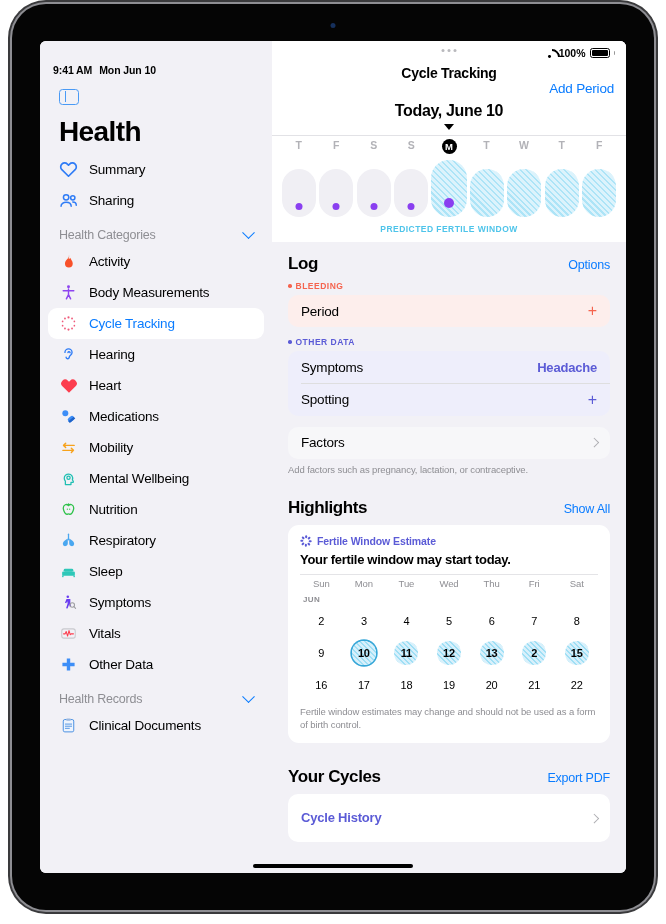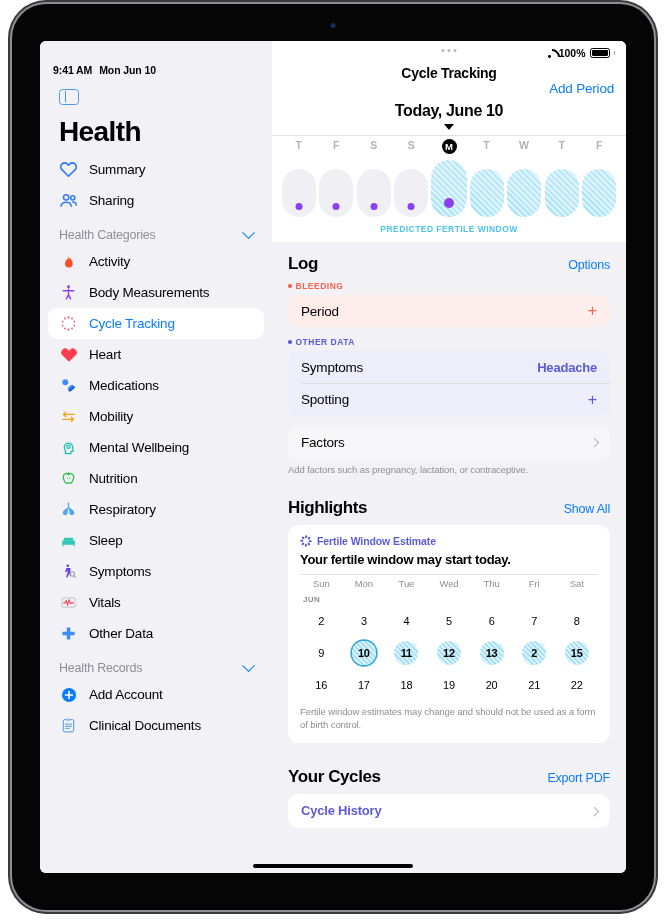--- a/index.html
+++ b/index.html
@@ -358,20 +358,29 @@
               <circle cx="7" cy="19.1" r="1.3"></circle>
                 <circle cx="3.7" cy="15" r="1.2"></circle>
               <circle cx="3.7" cy="9" r="1.2"></circle>
                 <circle cx="7" cy="4.9" r="1.3"></circle>
             </g>
           </svg>
         </span>
         <span class="lbl">Cycle Tracking</span>
       </div>
 
+      <div class="nav-row">
+        <span class="ic">
+          <svg width="17" height="17" viewBox="0 0 24 24" fill="none" stroke="#2f7cf6" stroke-width="1.9" stroke-linecap="round">
+              <path d="M7 9a5 5 0 0 1 10 0c0 3-2.6 4-3.5 5.6-.7 1.3-.2 3.4-2.5 3.4a2.4 2.4 0 0 1-2.4-2.4"></path>
+              <path d="M11.2 9.2a1.6 1.6 0 0 1 3.1.4"></path>
+            </svg>
+        </span>
+        <span class="lbl">Hearing</span>
+      </div>
 
       <div class="nav-row">
         <span class="ic">
           <svg width="18" height="18" viewBox="0 0 24 24">
               <path d="M12 21 3.2 12.3a5.2 5.2 0 0 1 0-7.4 5.2 5.2 0 0 1 7.4 0l1.4 1.4 1.4-1.4a5.2 5.2 0 0 1 7.4 0 5.2 5.2 0 0 1 0 7.4z" fill="#fc3d4e"></path>
             </svg>
         </span>
         <span class="lbl">Heart</span>
       </div>
 
@@ -474,29 +483,20 @@
             </svg>
         </span>
         <span class="lbl">Other Data</span>
       </div>
 
       <div class="sec-head">
         <span class="t">Health Records</span>
         <span class="chev-d"></span>
       </div>
 
-      <div class="nav-row">
-        <span class="ic">
-          <svg width="18" height="18" viewBox="0 0 24 24">
-              <circle cx="12" cy="12" r="9.4" fill="#0a7cff"></circle>
-              <path d="M12 7.3v9.4M7.3 12h9.4" stroke="#fff" stroke-width="2.1" stroke-linecap="round"></path>
-            </svg>
-        </span>
-        <span class="lbl">Add Account</span>
-      </div>
 
       <div class="nav-row">
         <span class="ic">
           <svg width="17" height="17" viewBox="0 0 24 24">
               <rect x="4.6" y="3.6" width="14.8" height="17.4" rx="2.2" fill="#eef4fd" stroke="#4a90e2" stroke-width="1.4"></rect>
               <rect x="8.6" y="2" width="6.8" height="3.3" rx="1.3" fill="#9ab8e0"></rect>
               <g stroke="#4a90e2" stroke-width="1.3" stroke-linecap="round">
                 <path d="M7.6 10h8.8M7.6 13h8.8M7.6 16h5.6"></path>
               </g>
             </svg>
@@ -745,21 +745,21 @@
         </div>
 
         <div style="height:12px"></div>
 
         <div class="sec-title-row">
           <span class="big">Your Cycles</span>
           <span class="act">Export PDF</span>
         </div>
 
         <div class="card white">
-          <div class="row" style="height:34px">
+          <div class="row" style="height:48px">
             <span class="cy-link">Cycle History</span>
             <span class="chev"></span>
           </div>
         </div>
 
       </div>
     </section>
 
     <div id="home-ind"></div>
   </div>

